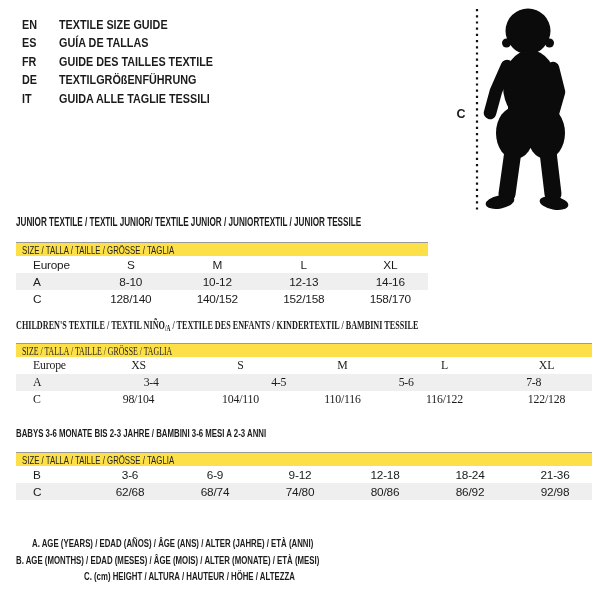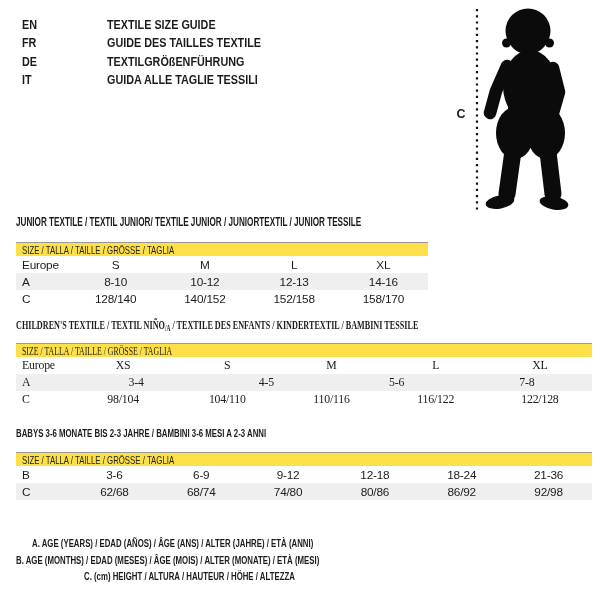--- a/index.html
+++ b/index.html
@@ -6,21 +6,21 @@
   .page {
     position:relative; width:600px; height:600px; background:#ffffff;
     font-family:"Liberation Sans", sans-serif; color:#1b1b1b; overflow:hidden;
   }
   
   .sx80 { display:inline-block; transform:scaleX(0.80); transform-origin:0 50%; white-space:nowrap; }
   .sx68 { display:inline-block; transform:scaleX(0.68); transform-origin:0 50%; white-space:nowrap; }
 
   
   .lang-list { position:absolute; top:15px; left:22px; }
-  .lang-row { display:flex; height:18.5px; align-items:center; font-weight:bold; font-size:13.5px;gap:48px; }
+  .lang-row { display:flex; height:18.5px; align-items:center; font-weight:bold; font-size:13.5px; }
   .lang-code { width:37px; flex:0 0 37px; }
 
   
   .figure { position:absolute; top:6px; left:450px; width:146px; height:210px; }
   .figure svg { position:absolute; top:0; left:0; }
   .measure-label { position:absolute; left:4px; top:101px; width:14px; text-align:center;
                    font-weight:bold; font-size:12.5px; }
 
   
   .section { position:absolute; left:16px; }
@@ -30,36 +30,40 @@
   .section-title { font-weight:bold; font-size:12px; height:13px; line-height:13px; white-space:nowrap; }
   #section-babies .section-title { height:15px; line-height:15px; font-size:11.5px; }
   .title-sub { font-size:8px; vertical-align:-2px; }
 
   .size-table { margin-top:13px; }
   #section-children .size-table, #section-babies .size-table { margin-top:11px; }
   .tbl-header { height:13px; background:#fde047; border-top:1px solid #999999;
                 display:flex; align-items:center; padding-left:6px; font-size:11.5px; color:#222; }
   .tbl-row { display:flex; height:17px; align-items:center; font-size:11.8px; letter-spacing:-0.2px; }
   .tbl-row.shaded { background:#efefef; }
-  .cell { flex:1; text-align:center; }
+  .cell { flex:1; text-align:center;margin-left:11px; }
   .cell.label-cell { flex:0 0 49px; text-align:left; padding-left:6px; }
 
   
   .footnotes { position:absolute; left:16px; top:535px;text-align:center; }
   .footnote { height:16.5px; line-height:16.5px; font-weight:bold; font-size:11.5px; white-space:nowrap; }
 </style>
 </head>
 <body>
 
 <div class="page">
 
   <div class="lang-list">
     <div class="lang-row">
       <span class="lang-code"><span class="sx80">EN</span></span>
       <span class="sx80">TEXTILE SIZE GUIDE</span>
+    </div>
+    <div class="lang-row">
+      <span class="lang-code"><span class="sx80">ES</span></span>
+      <span class="sx80">GUÍA DE TALLAS</span>
     </div>
     <div class="lang-row">
       <span class="lang-code"><span class="sx80">FR</span></span>
       <span class="sx80">GUIDE DES TAILLES TEXTILE</span>
     </div>
     <div class="lang-row">
       <span class="lang-code"><span class="sx80">DE</span></span>
       <span class="sx80">TEXTILGRÖßENFÜHRUNG</span>
     </div>
     <div class="lang-row">

